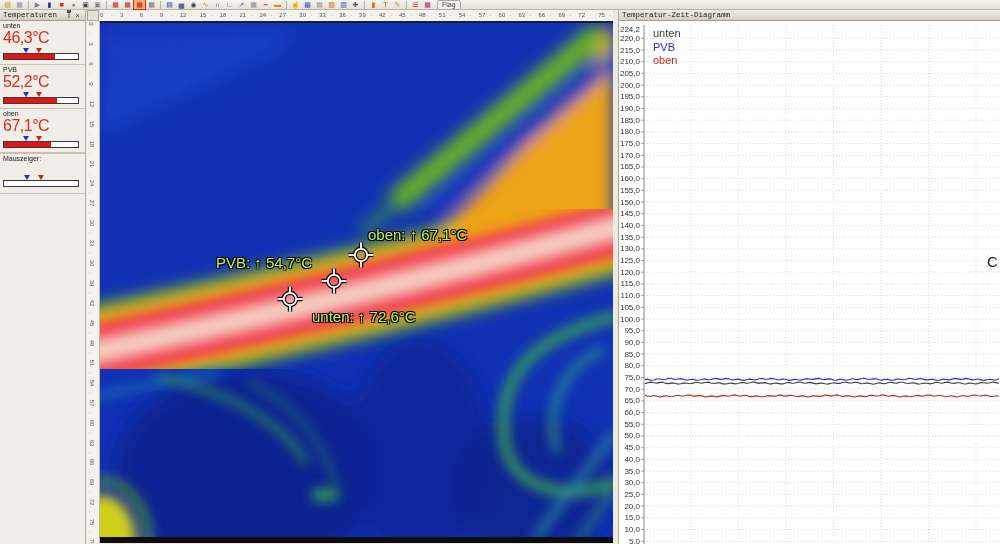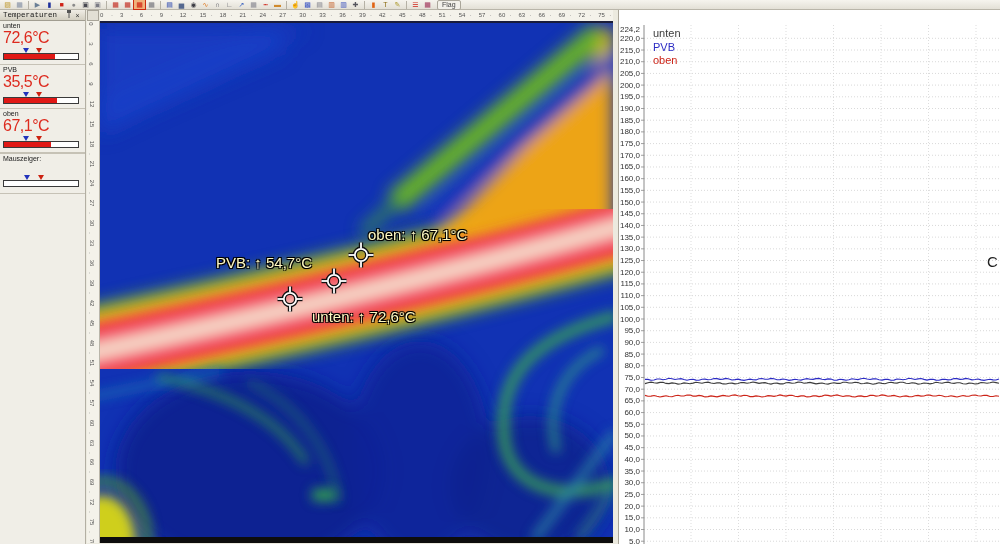--- a/index.html
+++ b/index.html
@@ -46,21 +46,21 @@
   .ruler-corner{position:absolute;left:1px;top:0;width:12px;height:11px;
     background:#e2dfd4;border:1px solid #a9a599;box-sizing:border-box;}
   .ruler-top{position:absolute;left:14px;top:0;width:513px;height:11px;overflow:hidden;
     background:#f4f2ea;border-bottom:1px solid #b9b5a9;}
   .ruler-top span{position:absolute;top:2px;font-size:6px;color:#555;}
   .ruler-left{position:absolute;left:1px;top:11px;width:12px;height:522px;overflow:hidden;
     background:#f4f2ea;border-right:1px solid #b9b5a9;}
   .ruler-left span{position:absolute;left:2px;font-size:6px;color:#555;transform:rotate(90deg);}
   .thermal-image{position:absolute;left:14px;top:11px;width:513px;height:522px;overflow:hidden;background:#1132b4;}
   .mpoint{position:absolute;width:28px;height:28px;cursor:crosshair;}
-  .mlabel{position:absolute;font-size:15px;color:#fef9c3;white-space:nowrap;
+  .mlabel{position:absolute;font-size:15px;color:#bef264;white-space:nowrap;
     text-shadow:-1px -1px 0 #000,1px -1px 0 #000,-1px 1px 0 #000,1px 1px 0 #000,0 0 2px #000;}
 
   
   .right-panel{position:absolute;left:618px;top:10px;width:382px;height:534px;
     background:#fff;border-left:1px solid #a9a599;box-sizing:border-box;}
   .chart-wrap{position:absolute;left:0;top:11px;width:382px;height:523px;}
 </style>
 </head>
 <body>
 
@@ -116,32 +116,32 @@
         <svg width="6" height="8">
           <rect x="1" y="0" width="4" height="3" fill="#555"></rect>
             <rect x="2.5" y="3" width="1" height="5" fill="#555"></rect>
         </svg>
       </span>
       <span class="ph-btn">×</span>
     </div>
     <div id="sensor-list">
         <div class="sensor">
           <div class="s-label">unten</div>
-          <div class="s-value">72,6°C</div>
+          <div class="s-value">46,3°C</div>
           <div class="s-bar">
             <div class="s-track">
               <div class="s-fill" style="width: 69%;"></div>
             </div>
             <div class="s-mk" style="left: calc(29% - 3px); border-top-color: rgb(34, 51, 187);"></div>
             <div class="s-mk" style="left: calc(46% - 3px); border-top-color: rgb(204, 34, 17);"></div>
           </div>
         </div>
         <div class="sensor">
           <div class="s-label">PVB</div>
-          <div class="s-value">35,5°C</div>
+          <div class="s-value">52,2°C</div>
           <div class="s-bar">
             <div class="s-track">
               <div class="s-fill" style="width: 71%;"></div>
             </div>
             <div class="s-mk" style="left: calc(29% - 3px); border-top-color: rgb(34, 51, 187);"></div>
             <div class="s-mk" style="left: calc(46% - 3px); border-top-color: rgb(204, 34, 17);"></div>
           </div>
         </div>
         <div class="sensor">
           <div class="s-label">oben</div>
@@ -394,20 +394,23 @@
       </div>
 
       
       <div class="mlabel" style="left:268px;top:205px;">oben: ↑ 67,1°C</div>
       <div class="mlabel" style="left:116px;top:233px;">PVB: ↑ 54,7°C</div>
       <div class="mlabel" style="left:200px;top:287px;padding-left:12px;">unten: ↑ 72,6°C</div>
     </div>
   </div>
 
   <div class="right-panel">
+    <div class="panel-header">
+      <span class="ph-title">Temperatur-Zeit-Diagramm</span>
+    </div>
     <div class="chart-wrap" id="chart-wrap"><svg width="382" height="523" viewBox="0 0 382 523">
           <rect width="382" height="523" fill="#ffffff"></rect>
           <line x1="25" y1="17.323799999999974" x2="382" y2="17.323799999999974" stroke="#c9c9c9" stroke-width="0.7" stroke-dasharray="1,2"></line>
           <line x1="22" y1="17.323799999999974" x2="25" y2="17.323799999999974" stroke="#777" stroke-width="0.7"></line>
           <text x="21" y="19.823799999999974" text-anchor="end" font-size="8" fill="#333" font-family="Liberation Sans, sans-serif">220,0</text>
           <line x1="25" y1="29.018799999999974" x2="382" y2="29.018799999999974" stroke="#c9c9c9" stroke-width="0.7" stroke-dasharray="1,2"></line>
           <line x1="22" y1="29.018799999999974" x2="25" y2="29.018799999999974" stroke="#777" stroke-width="0.7"></line>
           <text x="21" y="31.518799999999974" text-anchor="end" font-size="8" fill="#333" font-family="Liberation Sans, sans-serif">215,0</text>
           <line x1="25" y1="40.71379999999997" x2="382" y2="40.71379999999997" stroke="#c9c9c9" stroke-width="0.7" stroke-dasharray="1,2"></line>
           <line x1="22" y1="40.71379999999997" x2="25" y2="40.71379999999997" stroke="#777" stroke-width="0.7"></line>

